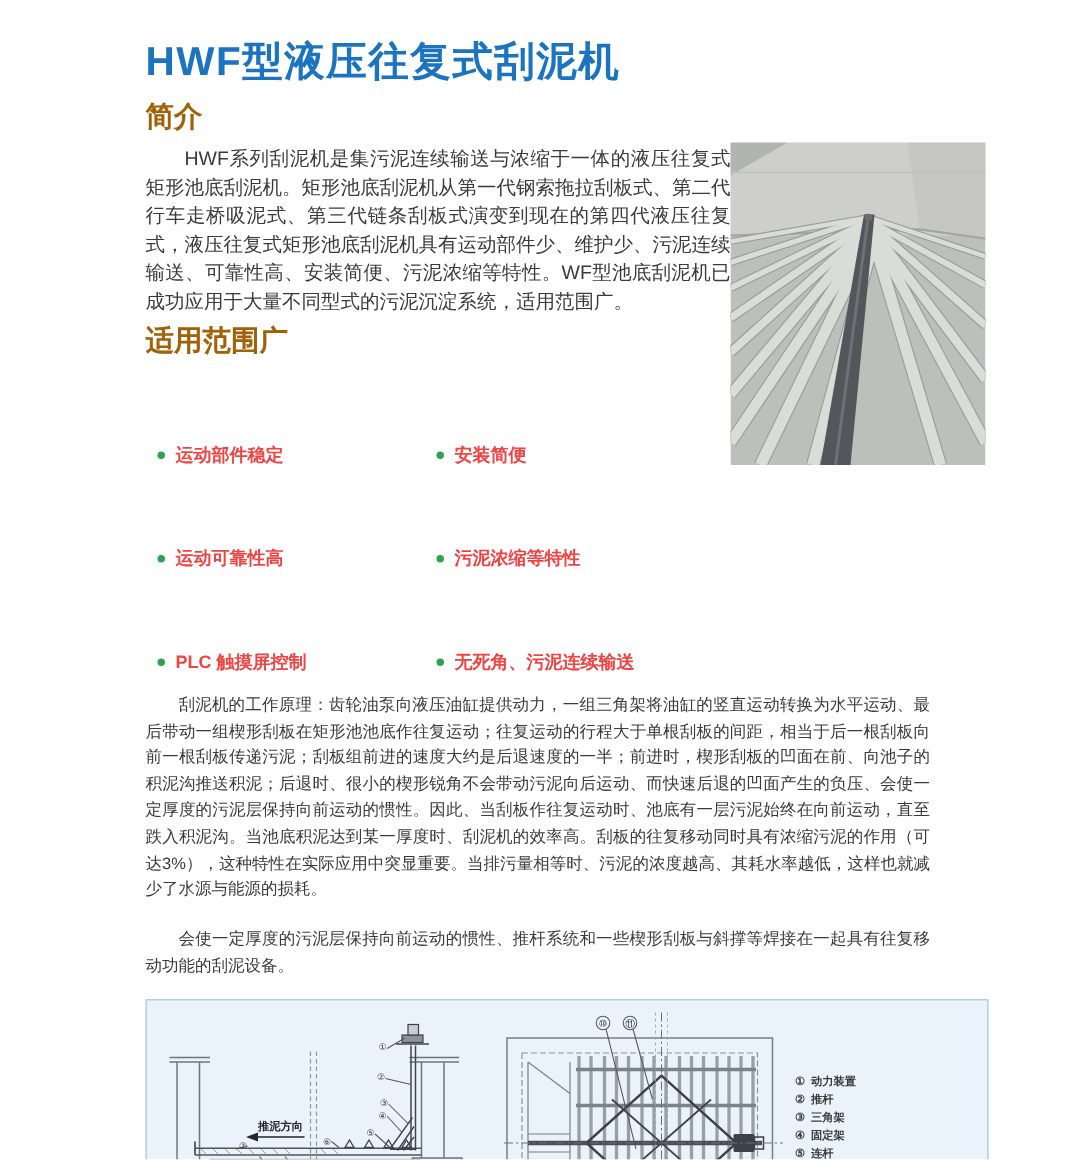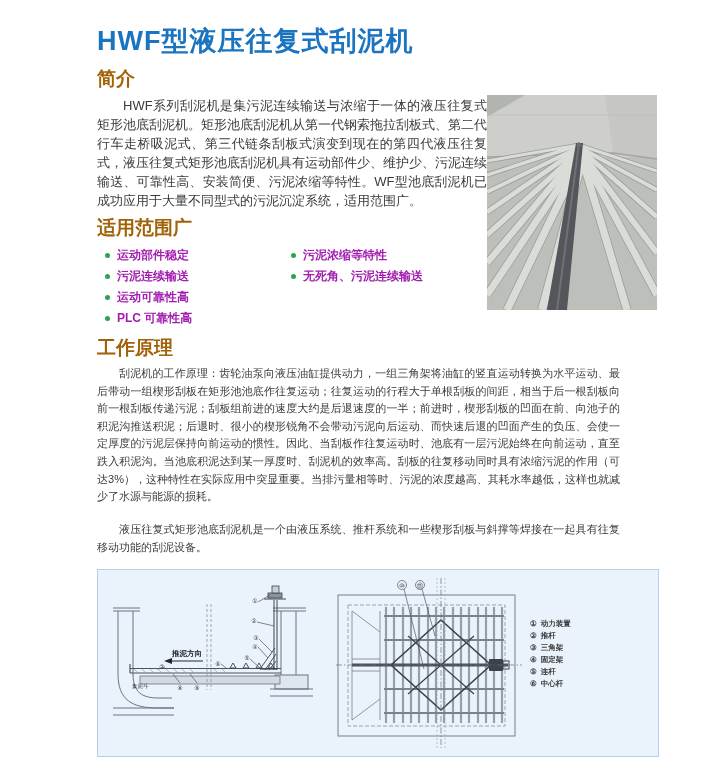--- a/index.html
+++ b/index.html
@@ -10,21 +10,21 @@
              color:#1b74c0;letter-spacing:1px;}
   .sec-h{margin:0 0 8px 0;font-size:19px;line-height:18px;font-weight:bold;color:#a16207;}
   .top-block{position:relative;width:523px;}
   .intro-col{width:390px;}
   .body-p{margin:0;font-weight:normal;text-align:justify;}
   .intro-p{font-size:13px;line-height:19px;margin:0 0 9px 0;text-indent:2em;}
   .feat-wrap{display:flex;gap:0;margin:2px 0 10px 0;}
   .feat-col{display:flex;flex-direction:column;}
   .feat-col.left{width:186px;padding-left:8px;}
   .feat-col.right{padding-left:0;}
-  .feat-item{display:flex;align-items:center;height:21px;font-size:12px;font-weight:bold;color:#a21caf;}
+  .feat-item{display:flex;align-items:center;height:21px;font-size:12px;font-weight:bold;color:#ef4444;margin-top:48px;}
   .bullet{display:inline-block;width:5px;height:5px;border-radius:50%;background:#2aa44e;
           margin-right:7px;flex:0 0 auto;}
   .principle-p{font-size:11px;line-height:17.6px;text-indent:2em;margin:0 0 14px 0;}
   .structure-p{font-size:11px;line-height:18px;text-indent:2em;margin:0 0 13px 0;}
   .photo{position:absolute;left:390px;top:69px;width:170px;height:215px;}
   .diagram-box{position:relative;width:562px;height:188px;background:#eaf2fb;
                border:1px solid #b3d0ea;box-sizing:border-box;}
   .sideview{position:absolute;left:12px;top:8px;}
   .planview{position:absolute;left:238px;top:6px;}
   .legend{position:absolute;left:432px;top:48px;display:flex;}
@@ -49,32 +49,32 @@
 
         <h2 class="sec-h">适用范围广</h2>
         <div class="feat-wrap">
           <div class="feat-col left">
             <div class="feat-item">
                 <span class="bullet"></span>
                 <span>运动部件稳定</span>
               </div>
             <div class="feat-item">
                 <span class="bullet"></span>
-                <span>污泥连续输送</span>
-              </div>
-            <div class="feat-item">
-                <span class="bullet"></span>
                 <span>运动可靠性高</span>
               </div>
             <div class="feat-item">
                 <span class="bullet"></span>
-                <span>PLC 可靠性高</span>
+                <span>PLC 触摸屏控制</span>
               </div>
           </div>
           <div class="feat-col right">
+            <div class="feat-item">
+                <span class="bullet"></span>
+                <span>安装简便</span>
+              </div>
             <div class="feat-item">
                 <span class="bullet"></span>
                 <span>污泥浓缩等特性</span>
               </div>
             <div class="feat-item">
                 <span class="bullet"></span>
                 <span>无死角、污泥连续输送</span>
               </div>
           </div>
         </div>
@@ -122,24 +122,23 @@
             <line x1="94" y1="58" x2="170" y2="200" stroke-width="7"></line>
             <line x1="94" y1="60" x2="140" y2="215" stroke-width="7.5"></line>
           </g>
         </g>
         <polygon points="89,48 96,48 80,215 60,215" fill="#53565a"></polygon>
         <line x1="92" y1="48" x2="70" y2="215" stroke="#6e7277" stroke-width="2"></line>
         <circle cx="92" cy="50" r="2.5" fill="#6a6d70"></circle>
       </svg>
     </div>
 
-    <h2 class="sec-h" style="margin-top:4px;">工作原理</h2>
     <p class="body-p principle-p">刮泥机的工作原理：齿轮油泵向液压油缸提供动力，一组三角架将油缸的竖直运动转换为水平运动、最后带动一组楔形刮板在矩形池池底作往复运动；往复运动的行程大于单根刮板的间距，相当于后一根刮板向前一根刮板传递污泥；刮板组前进的速度大约是后退速度的一半；前进时，楔形刮板的凹面在前、向池子的积泥沟推送积泥；后退时、很小的楔形锐角不会带动污泥向后运动、而快速后退的凹面产生的负压、会使一定厚度的污泥层保持向前运动的惯性。因此、当刮板作往复运动时、池底有一层污泥始终在向前运动，直至跌入积泥沟。当池底积泥达到某一厚度时、刮泥机的效率高。刮板的往复移动同时具有浓缩污泥的作用（可达3%），这种特性在实际应用中突显重要。当排污量相等时、污泥的浓度越高、其耗水率越低，这样也就减少了水源与能源的损耗。</p>
 
-    <p class="body-p structure-p">液压往复式矩形池底刮泥机是一个由液压系统、推杆系统和一些楔形刮板与斜撑等焊接在一起具有往复移动功能的刮泥设备。</p>
+    <p class="body-p structure-p">会使一定厚度的污泥层保持向前运动的惯性、推杆系统和一些楔形刮板与斜撑等焊接在一起具有往复移动功能的刮泥设备。</p>
 
     <div class="diagram-box">
 
       <svg class="sideview" viewBox="0 0 220 160" width="220" height="160">
         <g stroke="#6b7480" stroke-width="1" fill="none">
           <line x1="3" y1="30" x2="30" y2="30"></line>
             <line x1="3" y1="33" x2="30" y2="33"></line>
           <line x1="8" y1="33" x2="8" y2="96"></line>
             <line x1="23" y1="33" x2="23" y2="96"></line>
           <path d="M23,96 C23,114 32,120 48,120 L62,120"></path>

